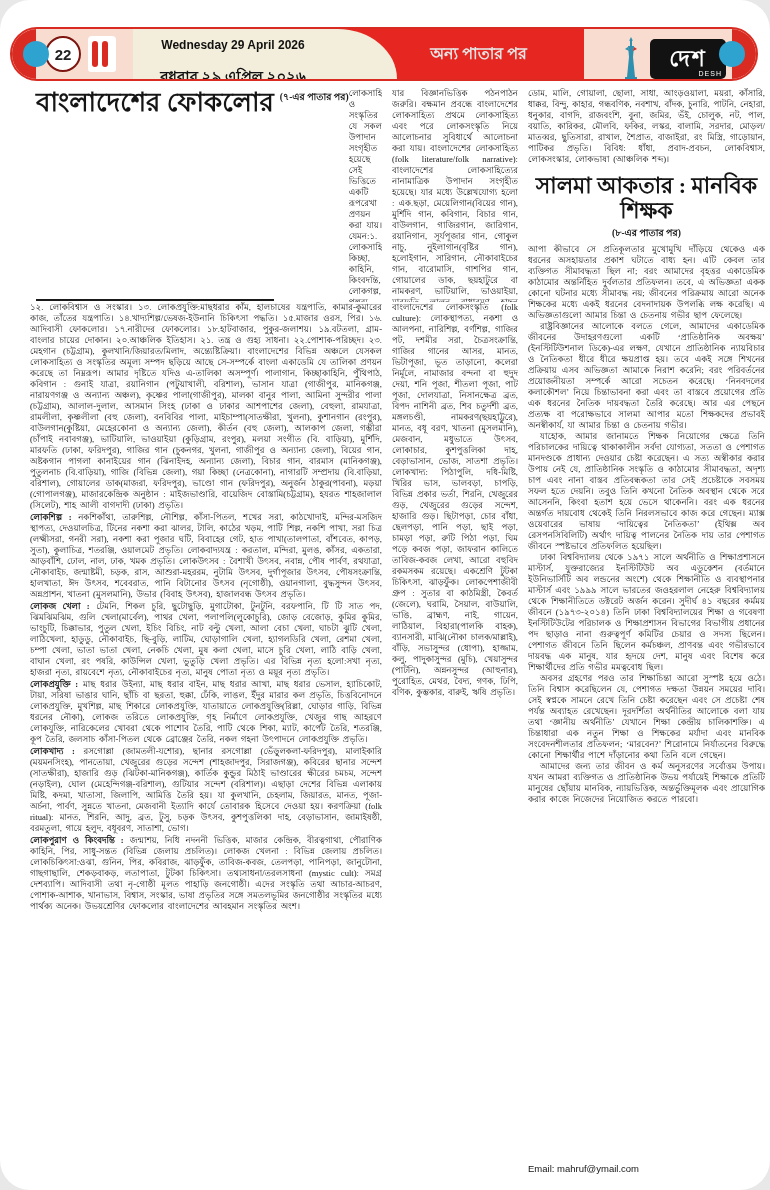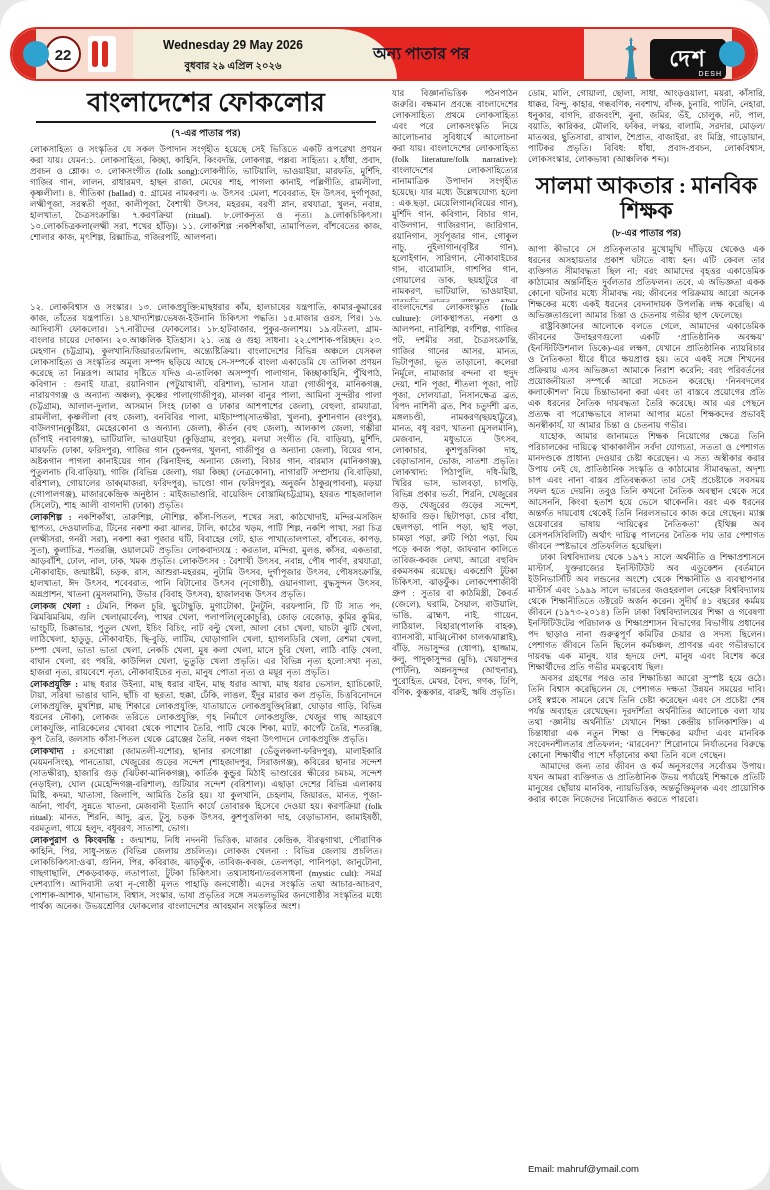--- a/index.html
+++ b/index.html
@@ -16,39 +16,39 @@
   .cap.right .halfdisc{left:-13px;}
   .box-num{flex:0 0 88px;background:#f8dcd0;display:flex;align-items:center;gap:7px;padding-left:9px;}
   .circle22{width:32px;height:32px;border-radius:50%;background:#fff;border:2px solid #7e160f;
        display:flex;align-items:center;justify-content:center;font-weight:bold;font-size:15px;
        font-family:"Liberation Sans",sans-serif;color:#222;}
   .drum{width:28px;height:36px;background:#fff;border-radius:4px 4px 3px 3px;position:relative;overflow:hidden;}
   .drum:before{content:"";position:absolute;left:4px;top:5px;width:6px;height:26px;background:#d92b21;border-radius:3px;}
   .drum:after{content:"";position:absolute;left:14px;top:5px;width:6px;height:26px;background:#d92b21;border-radius:3px;}
   .box-date{flex:0 0 200px;background:#f2eedb;text-align:center;padding-top:9px;box-sizing:border-box;}
   .date-en{font-family:"Liberation Sans",sans-serif;font-weight:bold;font-size:12px;color:#111;}
-  .date-bn{font-weight:bold;font-size:10px;color:#111;margin-top:6px;}
-  .banner{flex:1 1 auto;background:#e62620;color:#0f172a;display:flex;align-items:center;
+  .date-bn{font-weight:bold;font-size:15px;color:#111;margin-top:13px;}
+  .banner{flex:1 1 auto;background:#e62620;color:#e5e5e5;display:flex;align-items:center;justify-content:center;
        font-weight:bold;font-size:16px;position:relative;}
   .banner .curve{position:absolute;left:0;top:0;width:64px;height:100%;background:#f2eedb;
        border-top-right-radius:64px 54px;}
   .banner .banner-label{position:relative;padding-left:40px;}
   .box-logo{flex:0 0 148px;background:#f8dcd0;display:flex;align-items:flex-end;justify-content:flex-end;
        gap:9px;padding-right:6px;box-sizing:border-box;}
   .statue{width:20px;height:42px;}
   .logo{width:76px;height:40px;background:#121212;border-radius:5px;color:#fff;position:relative;
        display:flex;align-items:center;justify-content:center;}
   .logo .bn{font-size:22px;font-weight:bold;letter-spacing:2px;}
   .logo .en{position:absolute;right:4px;bottom:2px;font-family:"Liberation Sans",sans-serif;
        font-size:7px;letter-spacing:1px;}
 
   
   .folk{position:absolute;left:30px;top:88px;width:488px;height:1084px;
         display:grid;grid-template-columns:352px 126px;grid-template-rows:214px 1fr;column-gap:10px;}
-  .folk-headblock{overflow:hidden;display:flex;flex-direction:column;}
+  .folk-headblock{overflow:hidden;display:flex;flex-direction:row;}
   .folk-h1{font-size:26px;font-weight:bold;text-align:center;margin:0 6px 1px 6px;
         border-bottom:2px solid #1a1a1a;padding-bottom:3px;line-height:1.15;}
   .cont-note{text-align:center;font-weight:bold;font-size:9.5px;margin:2px 0 3px 0;}
   .bodytext{font-size:8.6px;line-height:11px;text-align:justify;word-spacing:1.5px;}
   .folk-intro{overflow:hidden;flex:1;}
   .folk-sidecol{overflow:hidden;height:214px;}
   .folk-c1,.folk-c2{overflow:hidden;height:868px;}
   .bodytext p{margin:0 0 1px 0;}
   .bodytext b{font-weight:bold;}
 
@@ -69,21 +69,21 @@
 
   <div class="hdr">
     <div class="cap left">
       <div class="halfdisc"></div>
     </div>
     <div class="box-num">
       <div class="circle22">22</div>
       <div class="drum"></div>
     </div>
     <div class="box-date">
-      <div class="date-en">Wednesday 29 May 2026</div>
+      <div class="date-en">Wednesday 29 April 2026</div>
       <div class="date-bn">বুধবার ২৯ এপ্রিল ২০২৬</div>
     </div>
     <div class="banner">
       <div class="curve"></div>
       <span class="banner-label">অন্য পাতার পর</span>
     </div>
     <div class="box-logo">
       <svg class="statue" viewBox="0 0 20 42">
         <path d="M10 0 L12 4 L10 3 L8 4 Z" fill="#2e8fae"></path>
         <rect x="9" y="3" width="2" height="6" fill="#2e8fae"></rect>

